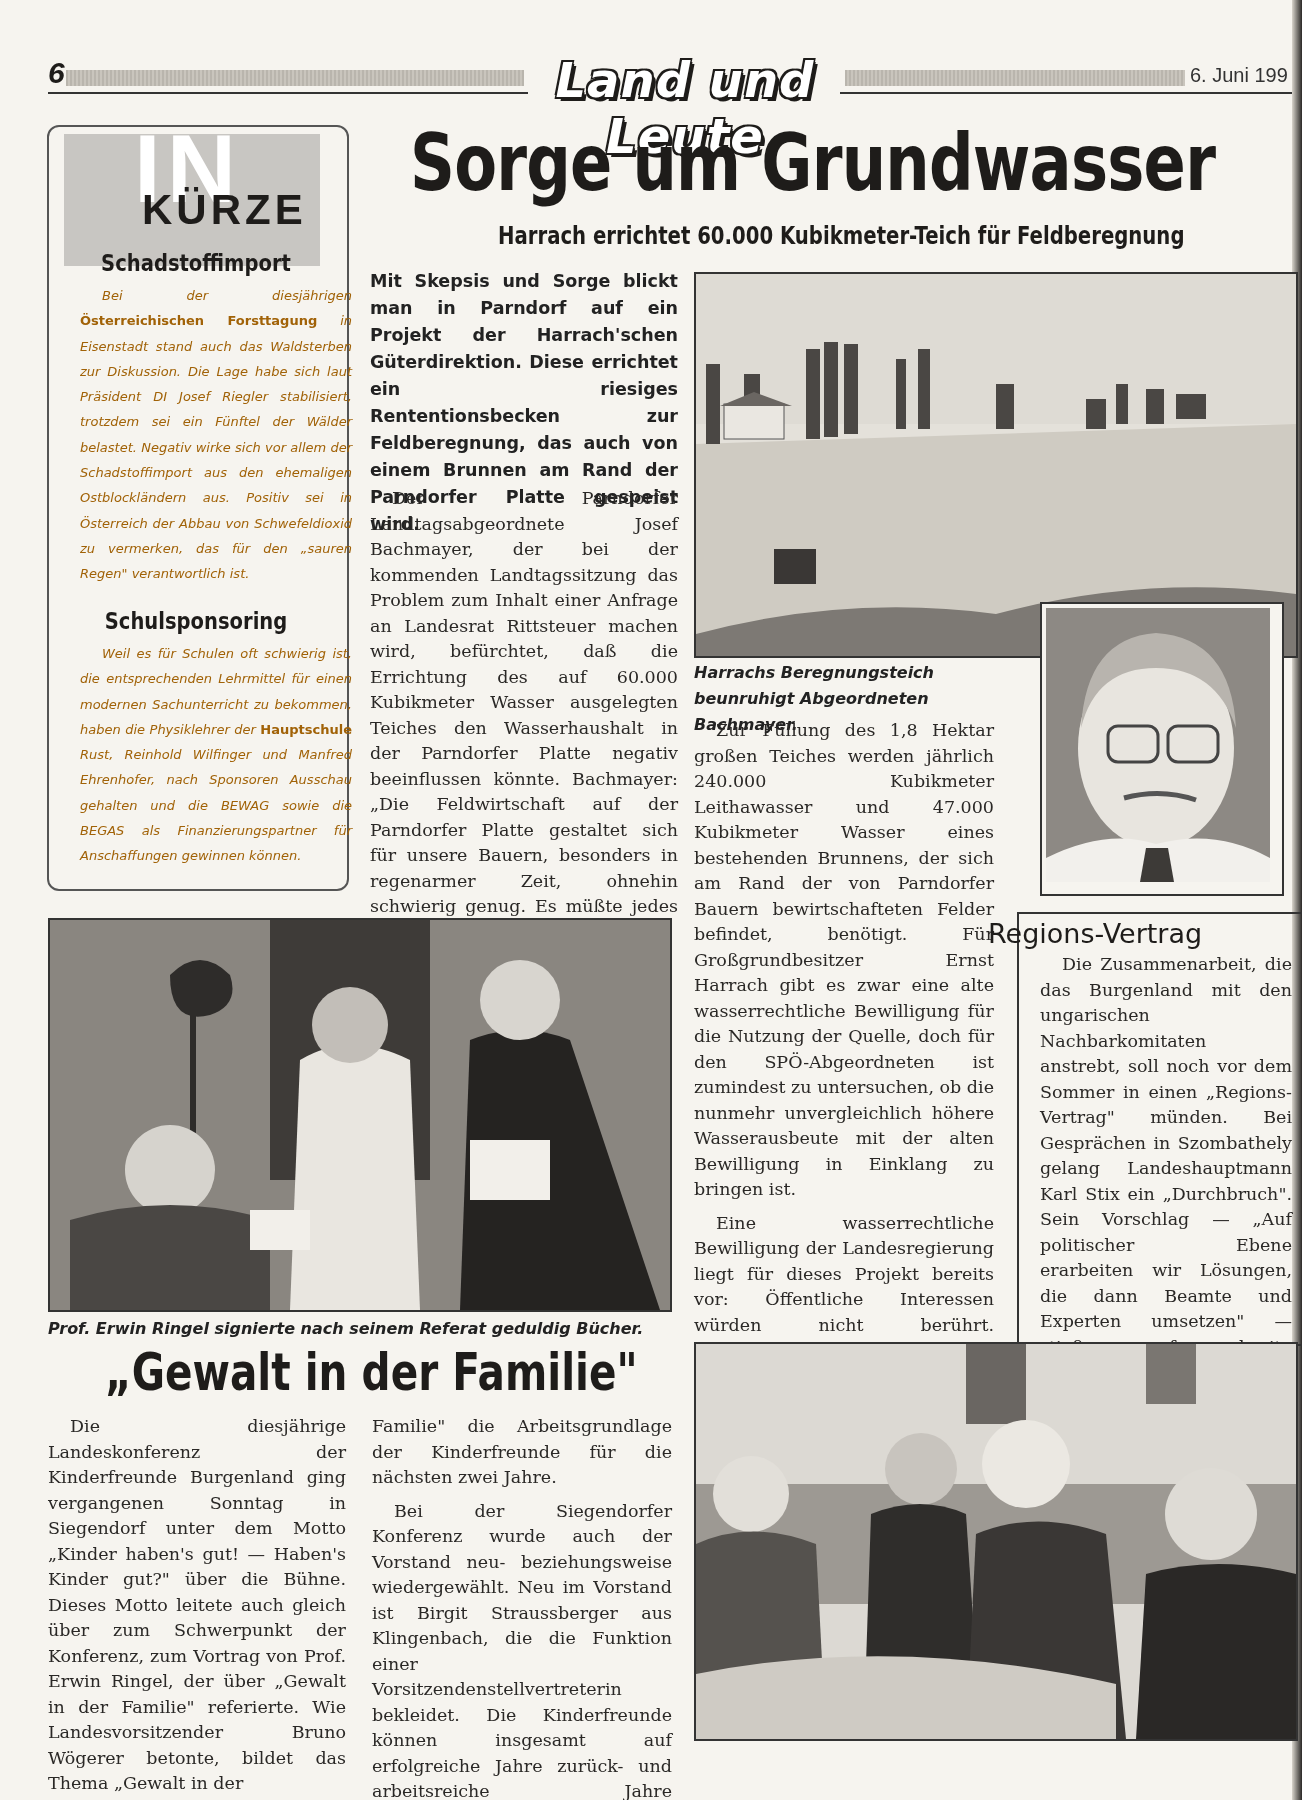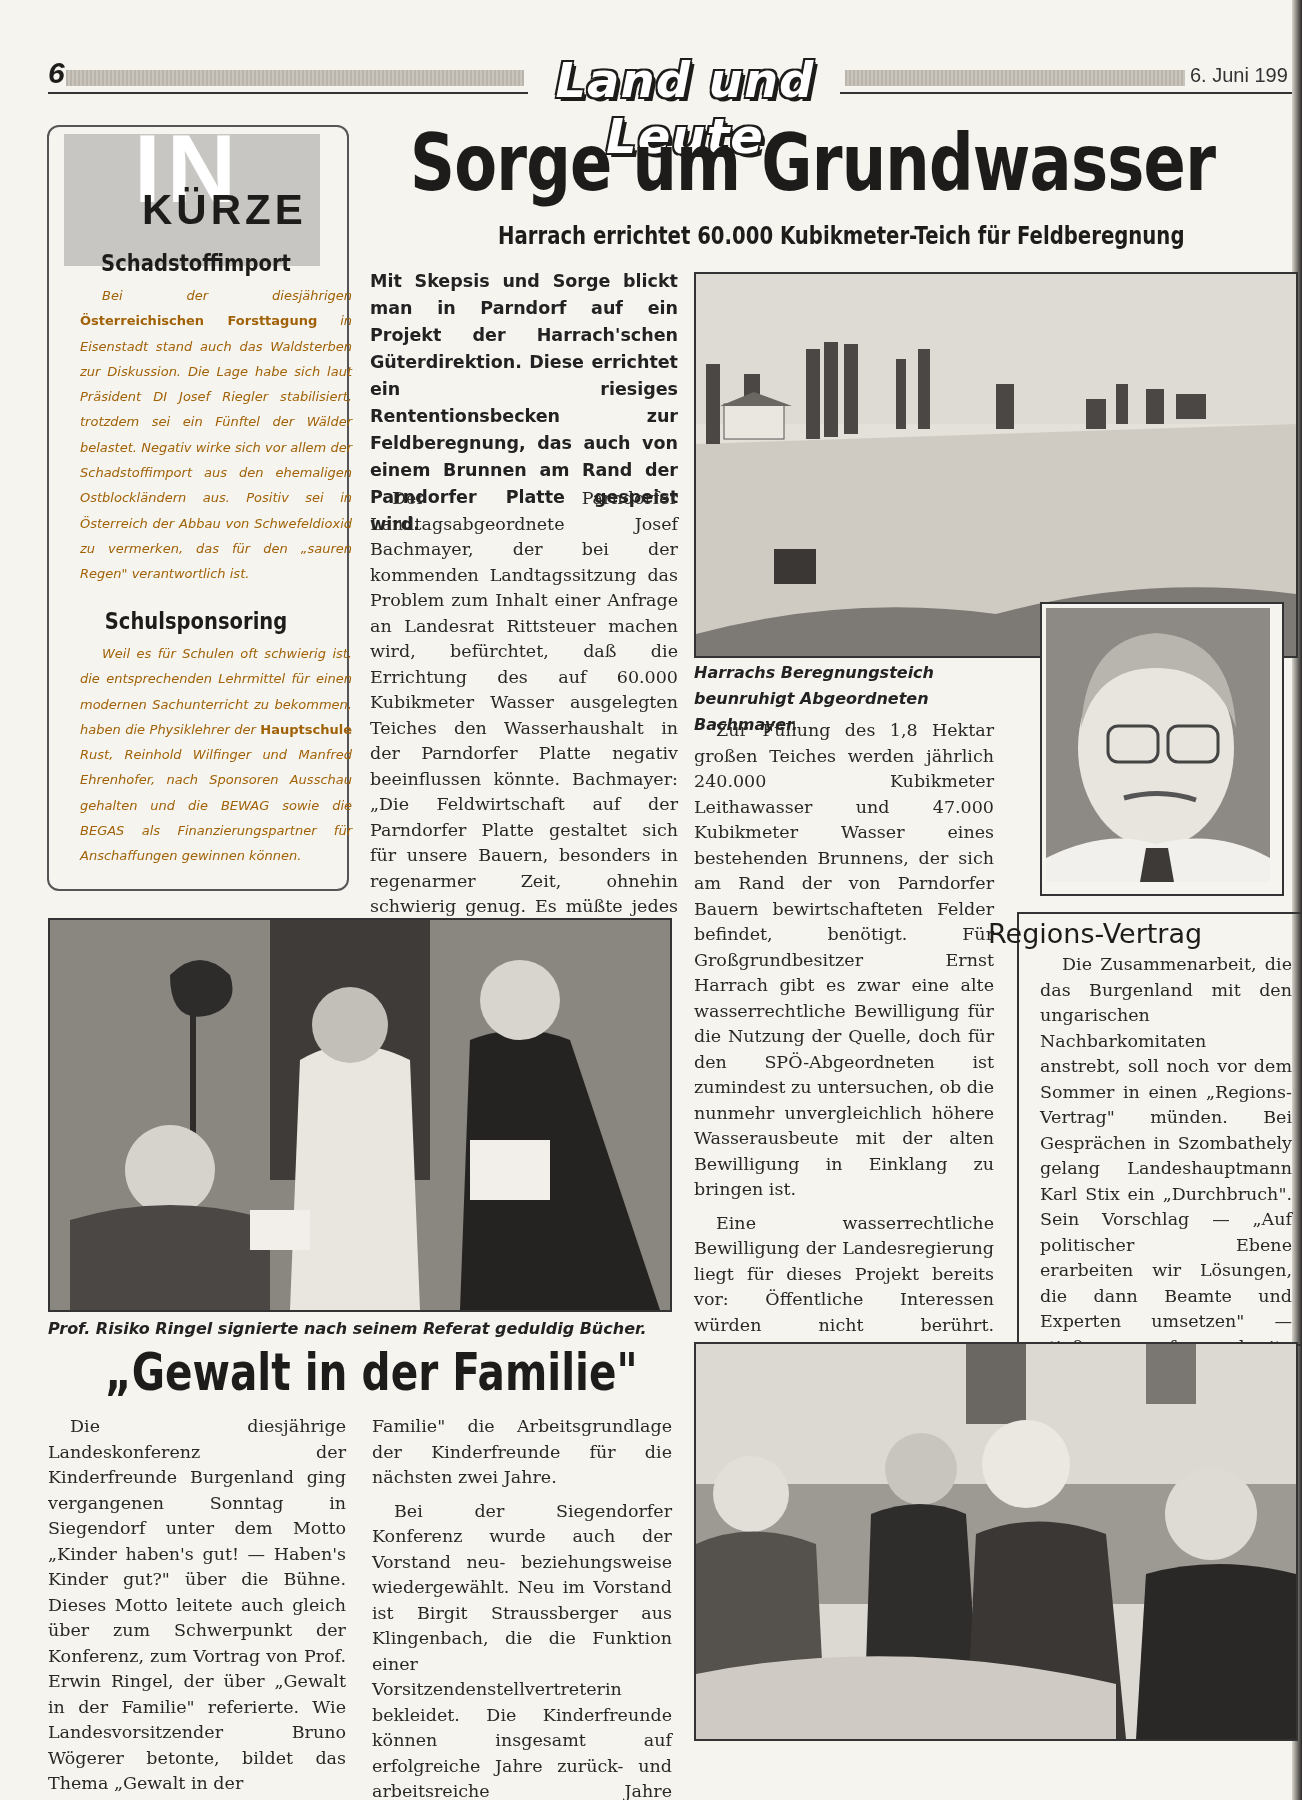--- a/index.html
+++ b/index.html
@@ -135,21 +135,21 @@
     <circle cx="120" cy="250" r="45" fill="#d6d3cd"></circle>
     <path d="M20 390 L20 300 Q120 270 220 300 L220 390 Z" fill="#4a4744"></path>
     <path d="M240 390 L250 140 Q300 110 360 140 L370 390 Z" fill="#e9e6e0"></path>
     <circle cx="300" cy="105" r="38" fill="#c2beb8"></circle>
     <path d="M410 390 L420 120 Q470 100 520 120 L610 390 Z" fill="#252321"></path>
     <circle cx="470" cy="80" r="40" fill="#d8d5cf"></circle>
     <rect x="420" y="220" width="80" height="60" fill="#f2efea"></rect>
     <rect x="200" y="290" width="60" height="40" fill="#f2efea"></rect>
   </svg>
 </div>
-<div class="abs caption" style="left:48px;top:1316px;width:640px;">Prof. Risiko Ringel signierte nach seinem Referat geduldig Bücher.</div>
+<div class="abs caption" style="left:48px;top:1316px;width:640px;">Prof. Erwin Ringel signierte nach seinem Referat geduldig Bücher.</div>
 
 <div class="abs headline2">„Gewalt in der Familie"</div>
 <div class="abs body" style="left:48px;top:1414px;width:298px;">
   <p>Die diesjährige Landeskonferenz der Kinderfreunde Burgenland ging vergangenen Sonntag in Siegendorf unter dem Motto „Kinder haben's gut! — Haben's Kinder gut?" über die Bühne. Dieses Motto leitete auch gleich über zum Schwerpunkt der Konferenz, zum Vortrag von Prof. Erwin Ringel, der über „Gewalt in der Familie" referierte. Wie Landesvorsitzender Bruno Wögerer betonte, bildet das Thema „Gewalt in der</p>
 </div>
 <div class="abs body" style="left:372px;top:1414px;width:300px;">
   <p style="text-indent:0">Familie" die Arbeitsgrundlage der Kinderfreunde für die nächsten zwei Jahre.</p>
   <p>Bei der Siegendorfer Konferenz wurde auch der Vorstand neu- beziehungsweise wiedergewählt. Neu im Vorstand ist Birgit Straussberger aus Klingenbach, die die Funktion einer Vorsitzendenstellvertreterin bekleidet. Die Kinderfreunde können insgesamt auf erfolgreiche Jahre zurück- und arbeitsreiche Jahre vorausblicken.</p>
 </div>
 

